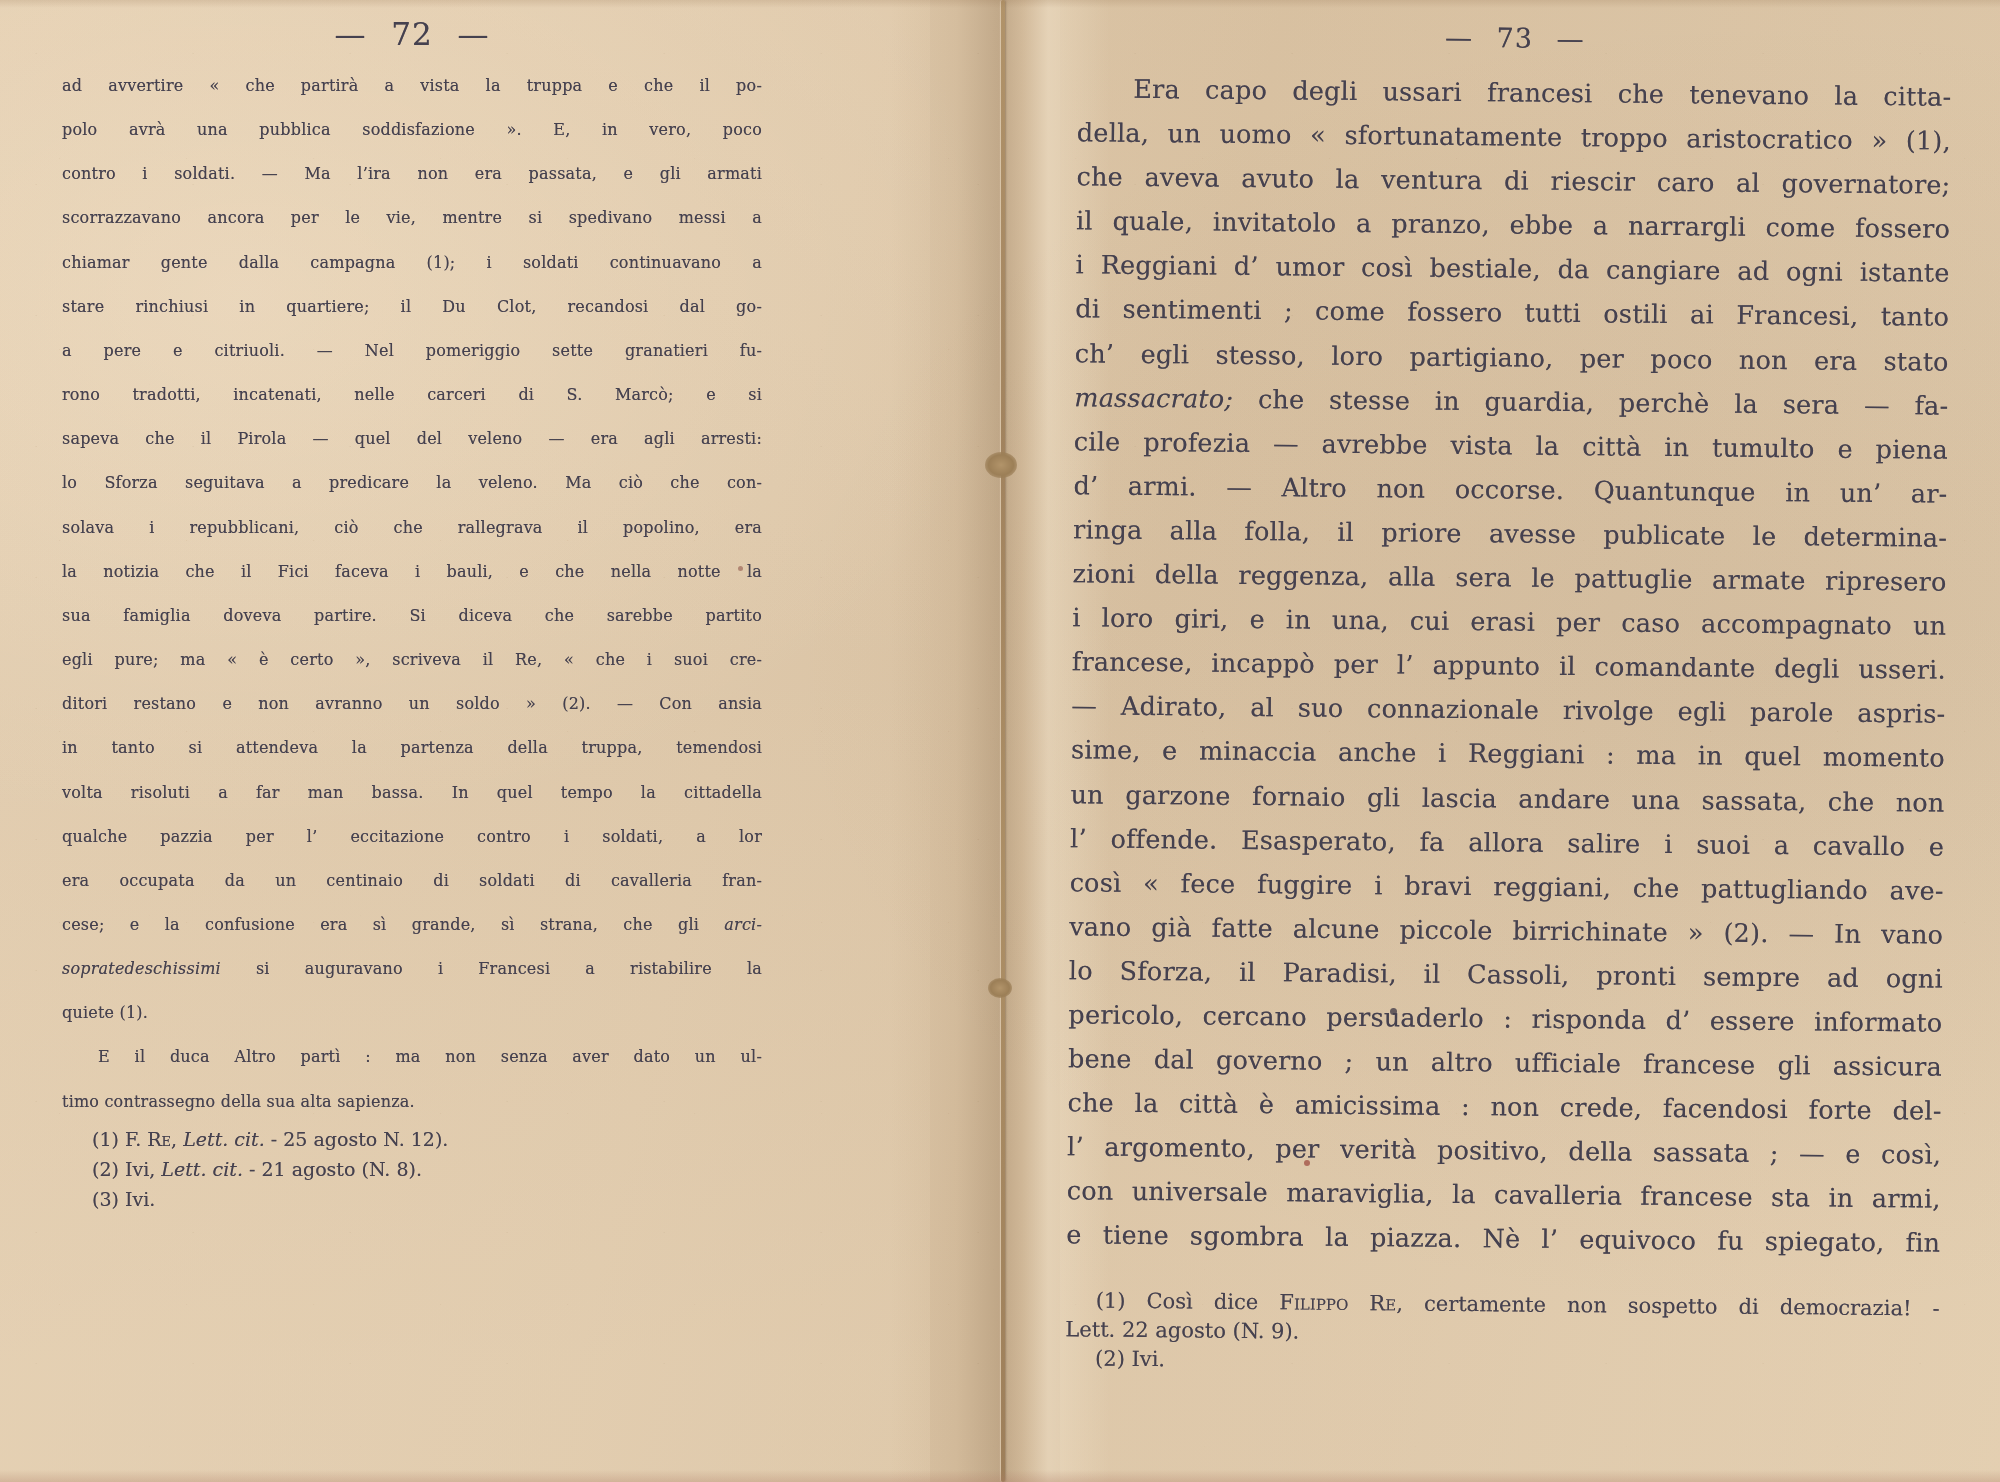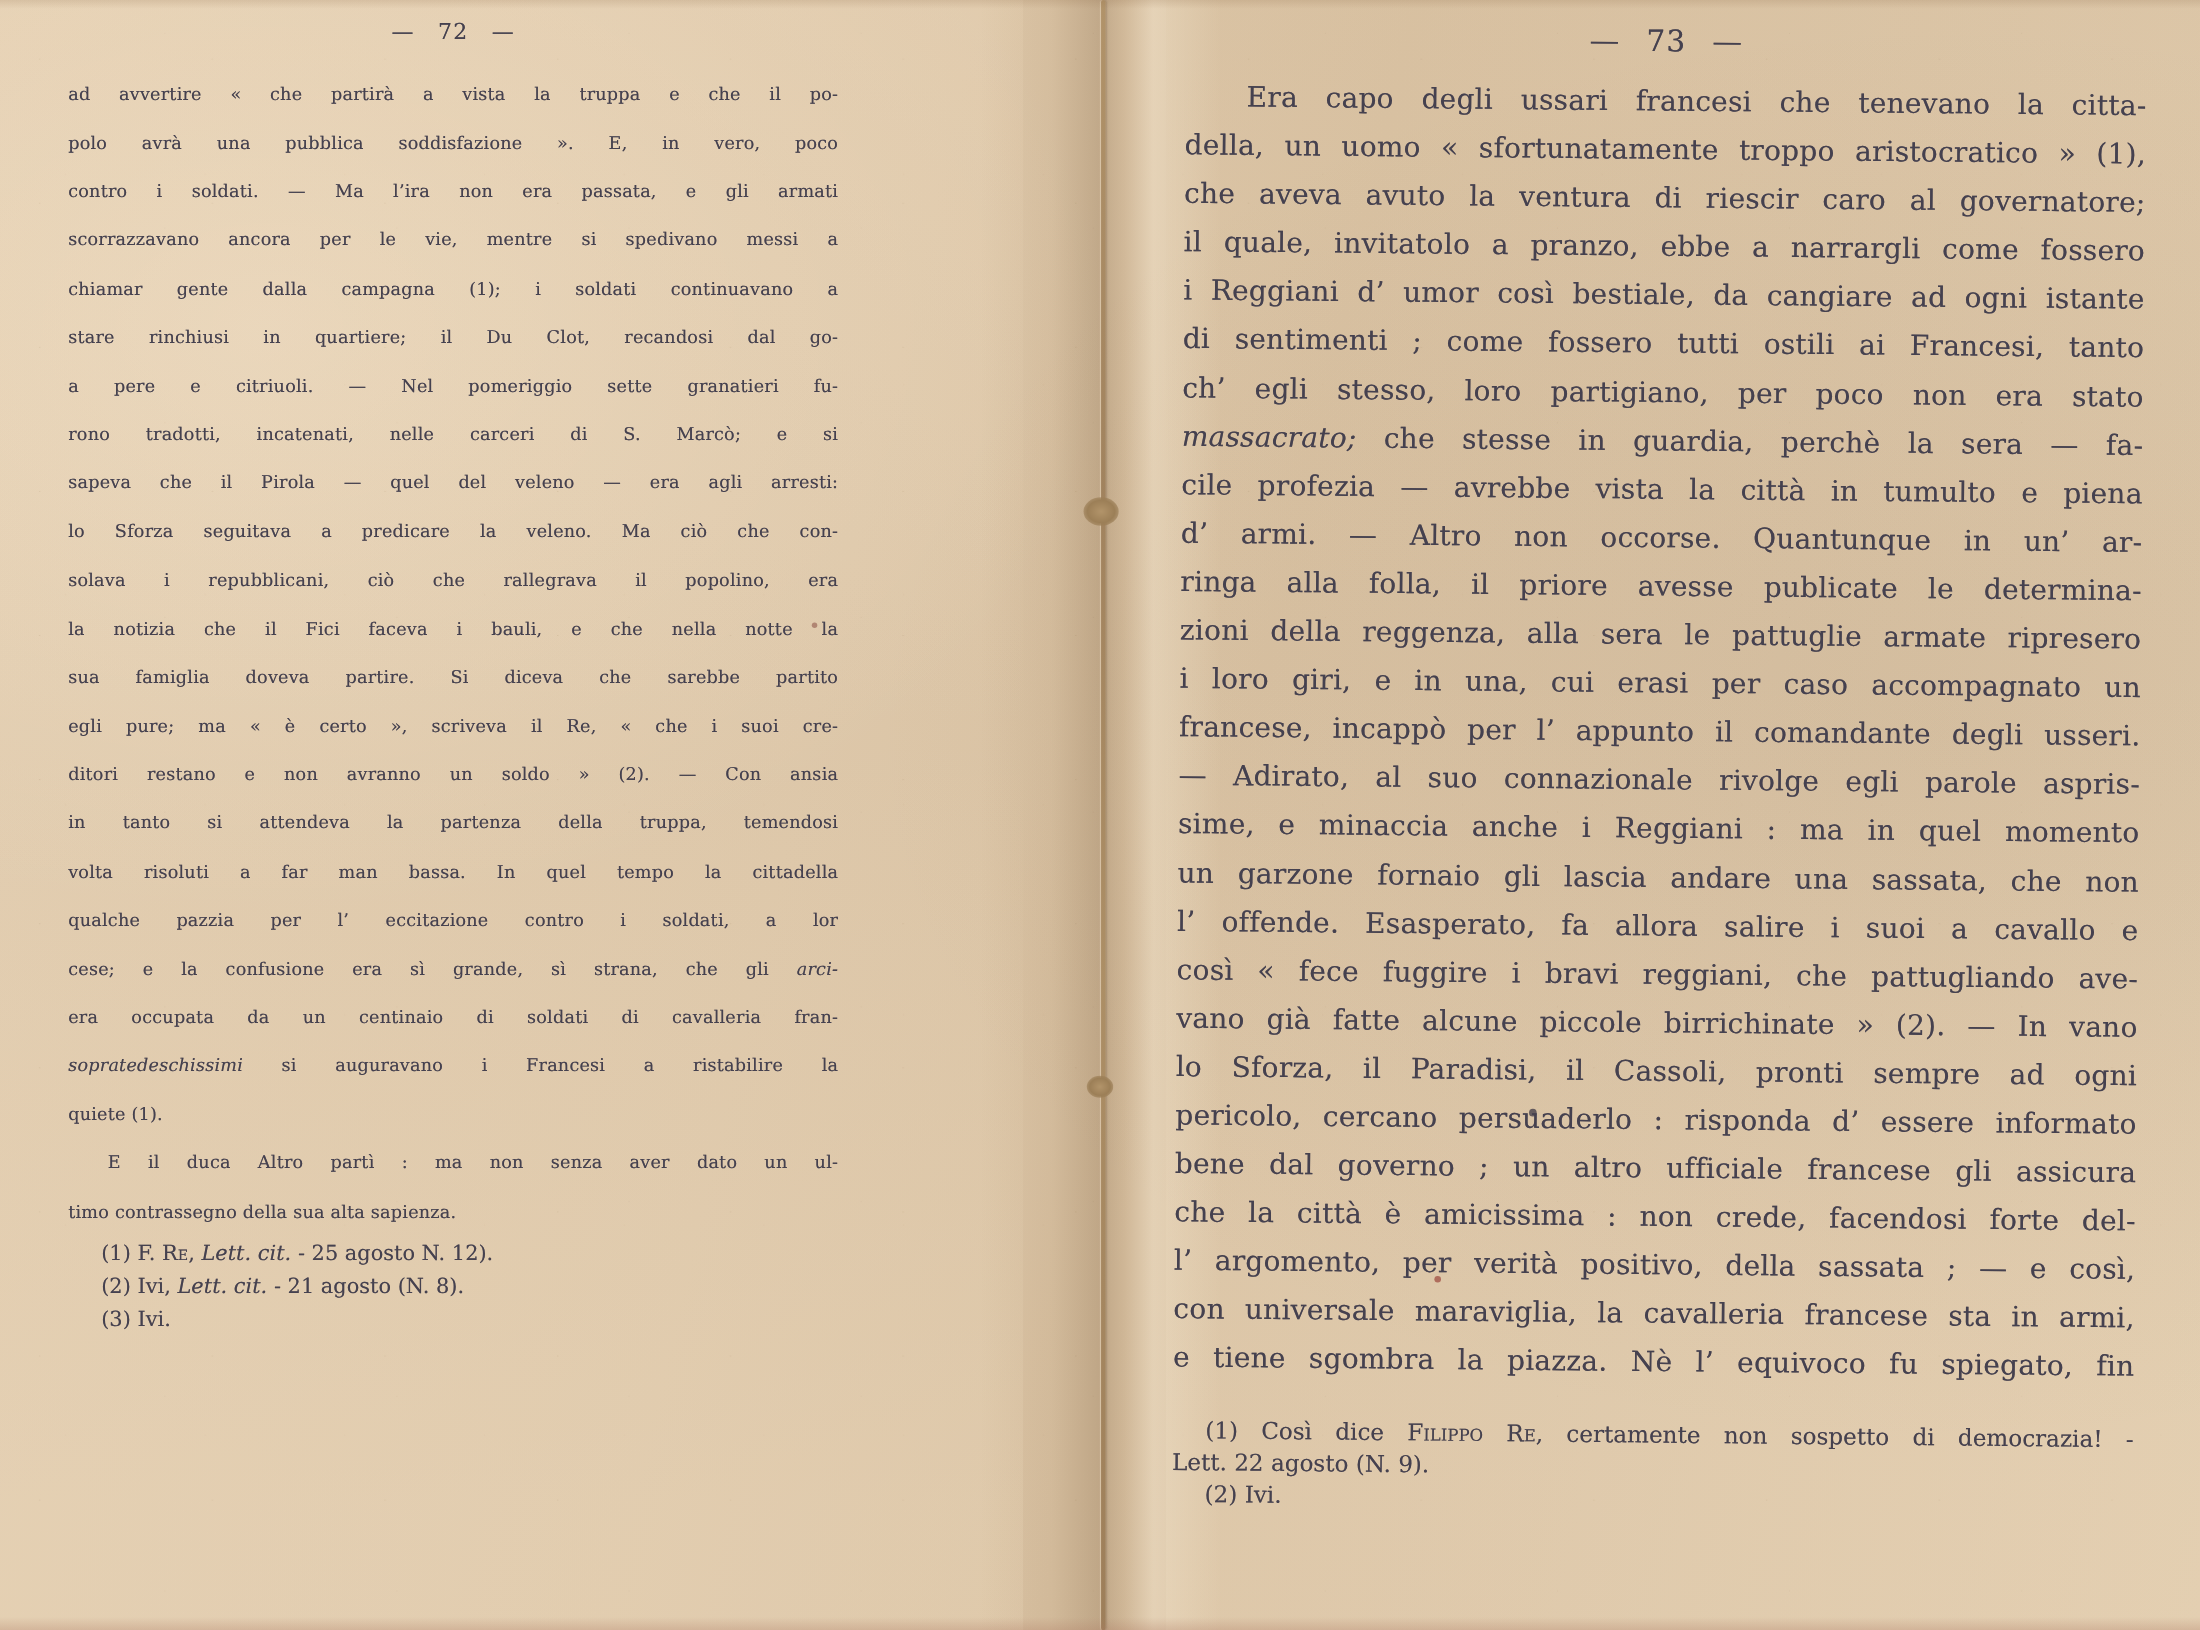--- a/index.html
+++ b/index.html
@@ -32,21 +32,21 @@
   #speck2{left:1304px;top:1160px;width:6px;height:6px;background:rgba(150,60,50,0.65);}
   #speck3{left:738px;top:566px;width:5px;height:5px;background:rgba(120,50,45,0.45);}
   #edge-bottom{position:absolute;left:0;bottom:0;width:100%;height:12px;
     background:linear-gradient(to bottom,rgba(0,0,0,0),rgba(172,122,100,0.30));}
   #edge-top{position:absolute;left:0;top:0;width:100%;height:8px;
     background:linear-gradient(to top,rgba(0,0,0,0),rgba(140,105,70,0.18));}
 
   .page{position:absolute;}
   #page-left{left:62px;top:16px;width:700px;}
   #page-right{left:1078px;top:20px;width:874px;transform:rotate(0.55deg);transform-origin:20% 0;}
-  .header{height:48px;text-align:center;font-size:20px;letter-spacing:1px;word-spacing:14px;
+  .header{height:48px;text-align:center;font-size:31px;letter-spacing:1px;word-spacing:14px;
     text-shadow:0 0 0.6px rgba(64,58,74,0.6);}
   #page-right .header{font-size:27px;}
   .pline{text-align:justify;text-align-last:justify;letter-spacing:0.2px;
     text-shadow:0 0 0.6px rgba(64,58,74,0.55);}
   #page-left .pline{font-size:16px;line-height:44.15px;}
   #page-right .pline{font-size:25.5px;line-height:44.1px;}
   .pline.noj{text-align-last:left;}
   #page-left .pline.ind{text-indent:36px;}
   #page-right .pline.ind{text-indent:56px;}
   .flines{text-shadow:0 0 0.5px rgba(64,58,74,0.5);}
@@ -88,22 +88,22 @@
         <div class="pline"><span>sapeva che il Pirola — quel del veleno — era agli arresti:</span></div>
         <div class="pline"><span>lo Sforza seguitava a predicare la veleno. Ma ciò che con-</span></div>
         <div class="pline"><span>solava i repubblicani, ciò che rallegrava il popolino, era</span></div>
         <div class="pline"><span>la notizia che il Fici faceva i bauli, e che nella notte la</span></div>
         <div class="pline"><span>sua famiglia doveva partire. Si diceva che sarebbe partito</span></div>
         <div class="pline"><span>egli pure; ma « è certo », scriveva il Re, « che i suoi cre-</span></div>
         <div class="pline"><span>ditori restano e non avranno un soldo » (2). — Con ansia</span></div>
         <div class="pline"><span>in tanto si attendeva la partenza della truppa, temendosi</span></div>
         <div class="pline"><span>volta risoluti a far man bassa. In quel tempo la cittadella</span></div>
         <div class="pline"><span>qualche pazzia per l’ eccitazione contro i soldati, a lor</span></div>
+        <div class="pline"><span>era occupata da un centinaio di soldati di cavalleria fran-</span></div>
         <div class="pline"><span>cese; e la confusione era sì grande, sì strana, che gli </span><span class="it">arci-</span></div>
-        <div class="pline"><span>era occupata da un centinaio di soldati di cavalleria fran-</span></div>
         <div class="pline"><span class="it">sopratedeschissimi</span><span> si auguravano i Francesi a ristabilire la</span></div>
         <div class="pline noj"><span>quiete (1).</span></div>
         <div class="pline ind"><span>E il duca Altro partì : ma non senza aver dato un ul-</span></div>
         <div class="pline noj"><span>timo contrassegno della sua alta sapienza.</span></div>
       </div>
     <div class="flines">
         <div class="fline noj ind"><span>(1) F. </span><span class="sc">Re</span><span>, </span><span class="it">Lett. cit.</span><span> - 25 agosto N. 12).</span></div>
         <div class="fline noj ind"><span>(2) Ivi, </span><span class="it">Lett. cit.</span><span> - 21 agosto (N. 8).</span></div>
         <div class="fline noj ind"><span>(3) Ivi.</span></div>
       </div>

